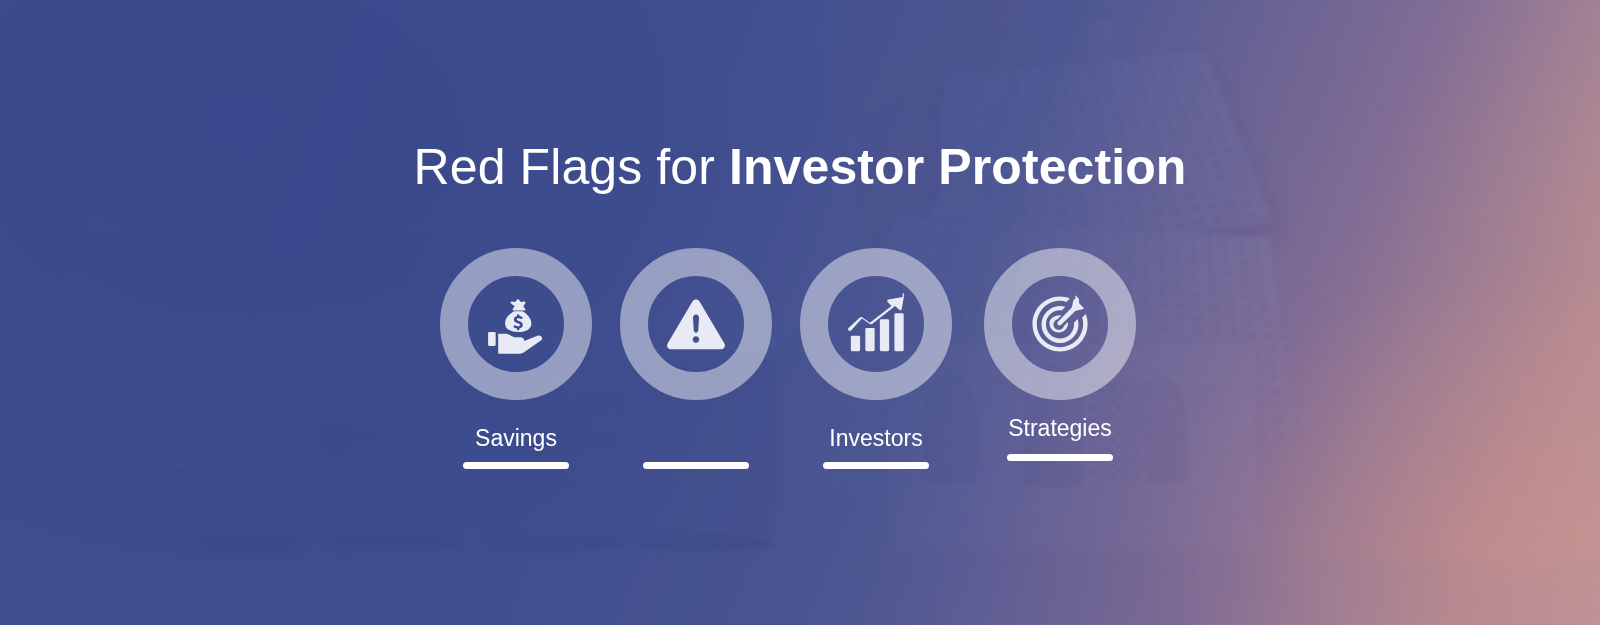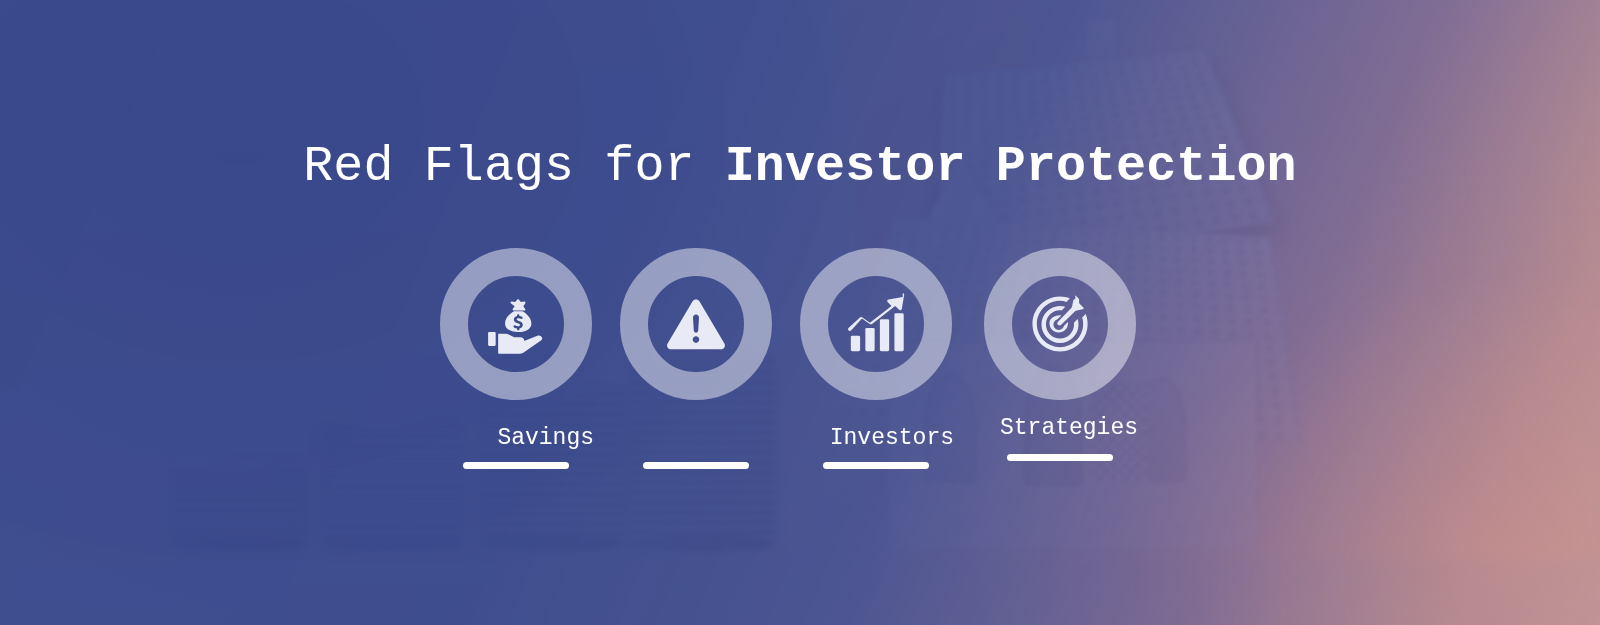--- a/index.html
+++ b/index.html
@@ -9,21 +9,20 @@
     overflow:hidden;
     background:#3f4f91;
     font-family:"Liberation Sans", sans-serif;
   }
 
   .banner {
     position:relative;
     width:1600px; height:625px;
     overflow:hidden;
     background:#404040;
-    font-family:Liberation Mono, monospace;
   }
 
   
   .photo {
     position:absolute; inset:0;
     background:
       
       radial-gradient(ellipse 620px 480px at 1420px 120px, rgba(240,198,170,0.55) 0%, rgba(230,190,170,0.18) 45%, rgba(200,180,180,0) 72%),
       
       linear-gradient(to bottom, #c9cfe0 0%, #c3cada 52%, #b9c0d2 72%, #b1b9cc 100%);
@@ -195,21 +194,21 @@
     border-radius:50%;
     border:28px solid rgba(255,255,255,0.46);
     display:flex; align-items:center; justify-content:center;
   }
   .ring .glyph { width:62px; height:62px; display:block; fill:#e8ebf5; }
 
   .flabel {
     position:absolute;
     left:0; width:156px;
     top:176px;
-    text-align:right;
+    text-align:center;
     color:#ffffff;
     font-size:23px;
     line-height:28px;
     font-weight:400;
     white-space:nowrap;
   }
   .feature.f3 .flabel { top:166px; }
 
   .fbar {
     position:absolute;

